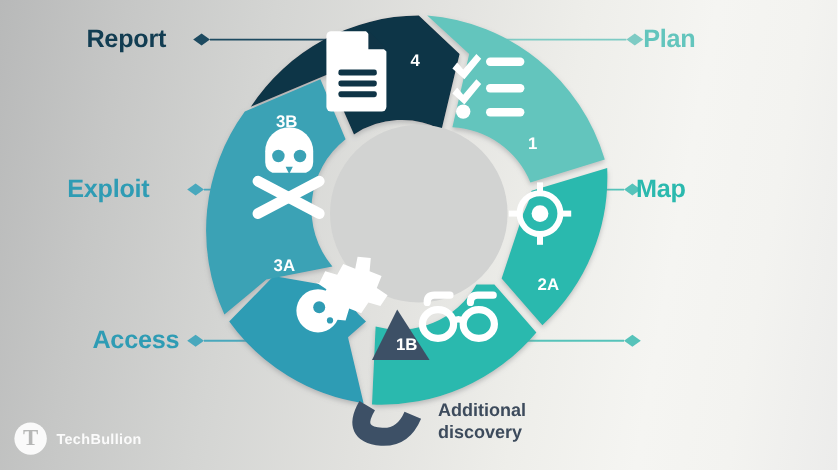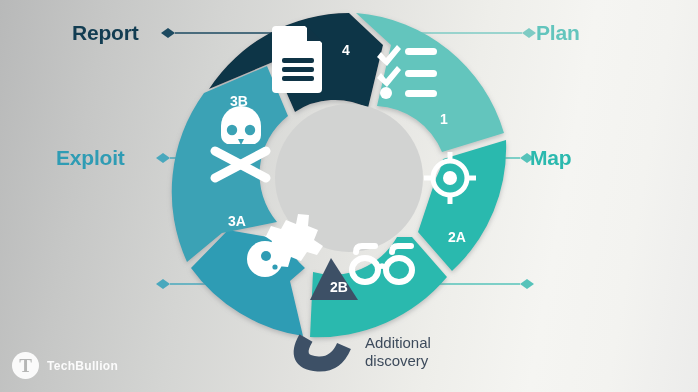--- a/index.html
+++ b/index.html
@@ -41,21 +41,21 @@
   .label-access   { left: 77px;  top: 273px; color: #2f9cb4; }
   .label-plan     { left: 536px; top: 22px;  color: #63c5bd; }
   .label-map      { left: 530px; top: 147px; color: #2bb9ae; }
   .label-discover { left: 530px; top: 273px; color: #2bb9ae; }
 
   .note {
     position: absolute;
     left: 365px;
     top: 334px;
     color: #3d4b5c;
-    font-weight: normal;
+    font-weight: bold;
     font-size: 15px;
     line-height: 1.22;
     white-space: pre-line;
   }
 
   
   .segnum {
     position: absolute;
     color: #ffffff;
     font-weight: bold;
@@ -236,26 +236,27 @@
     <g>
       <path d="M306 338
                q -14 24 12 26
                q 18 1 26 -18" fill="none" stroke="#3d5066" stroke-width="15" stroke-linecap="butt"></path>
       <polygon points="331 258 358 300 310 300" fill="#3d5066"></polygon>
     </g>
   </svg>
 
   <div class="label label-report">Report</div>
   <div class="label label-exploit">Exploit</div>
+  <div class="label label-access">Access</div>
   <div class="label label-plan">Plan</div>
   <div class="label label-map">Map</div>
 
   <div class="segnum segnum-1">1</div>
   <div class="segnum segnum-2a">2A</div>
-  <div class="segnum segnum-2b">2B</div>
+  <div class="segnum segnum-2b">1B</div>
   <div class="segnum segnum-3a">3A</div>
   <div class="segnum segnum-3b">3B</div>
   <div class="segnum segnum-4">4</div>
 
   <div class="note">Additional
 discovery</div>
 
   <div class="logo">
     <span class="logo-mark">
       <span class="logo-mark-t">T</span>

